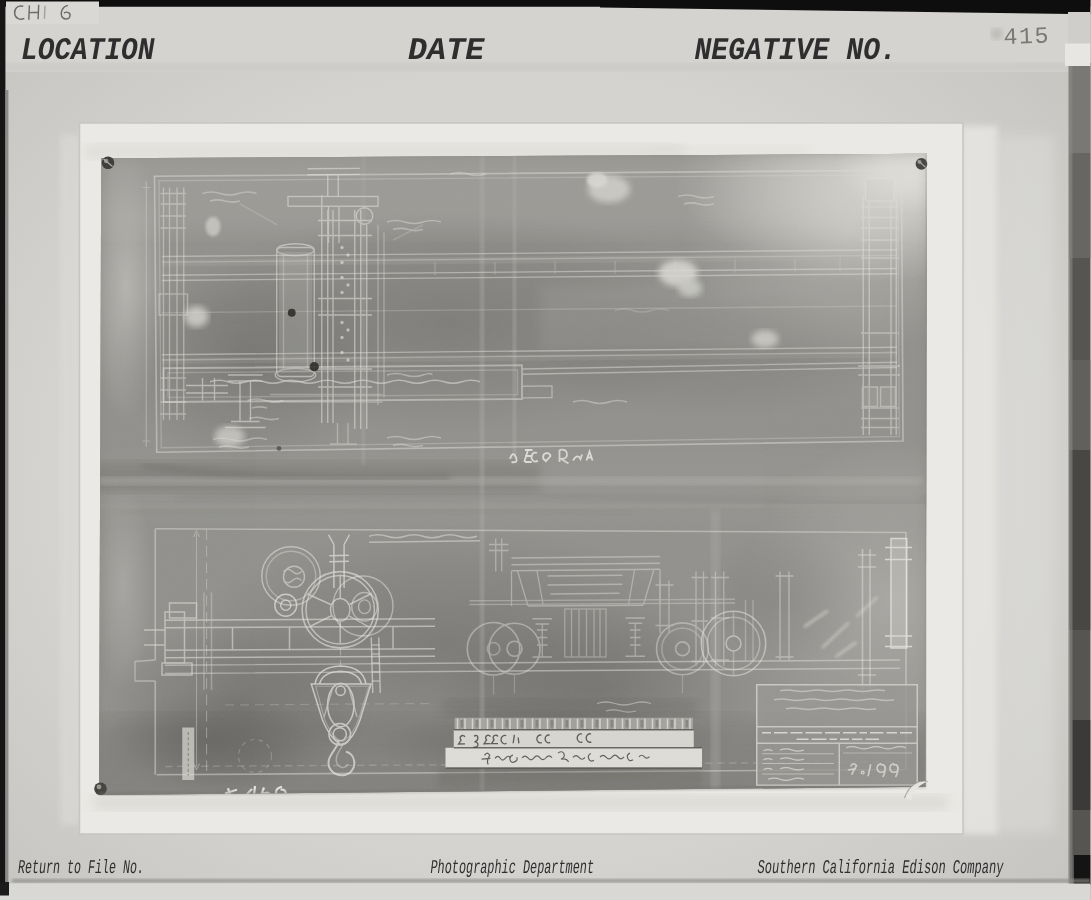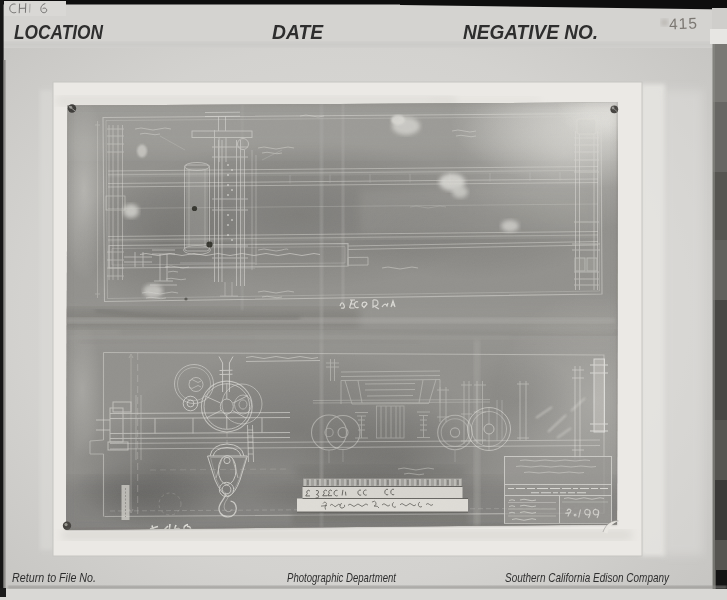--- a/index.html
+++ b/index.html
@@ -1,16 +1,16 @@
 <!DOCTYPE html>
 <html><head>
 <meta charset="utf-8">
 <style>
   html,body{margin:0;padding:0;background:#c9c8c5;}
-  #stage{position:relative;width:727px;height:600px;overflow:hidden;font-family:Liberation Sans, sans-serif;}
+  #stage{position:relative;width:727px;height:600px;overflow:hidden;font-family:Liberation Mono, monospace;}
   svg{display:block}
 </style>
 </head>
 <body>
 <div id="stage">
 <svg width="727" height="600" viewBox="0 0 727 600" xmlns="http://www.w3.org/2000/svg">
 <defs>
   <radialGradient id="cardGlow" cx="0.48" cy="0.52" r="0.75">
     <stop offset="0" stop-color="#deddda"></stop>
     <stop offset="0.6" stop-color="#d3d2cf"></stop>

